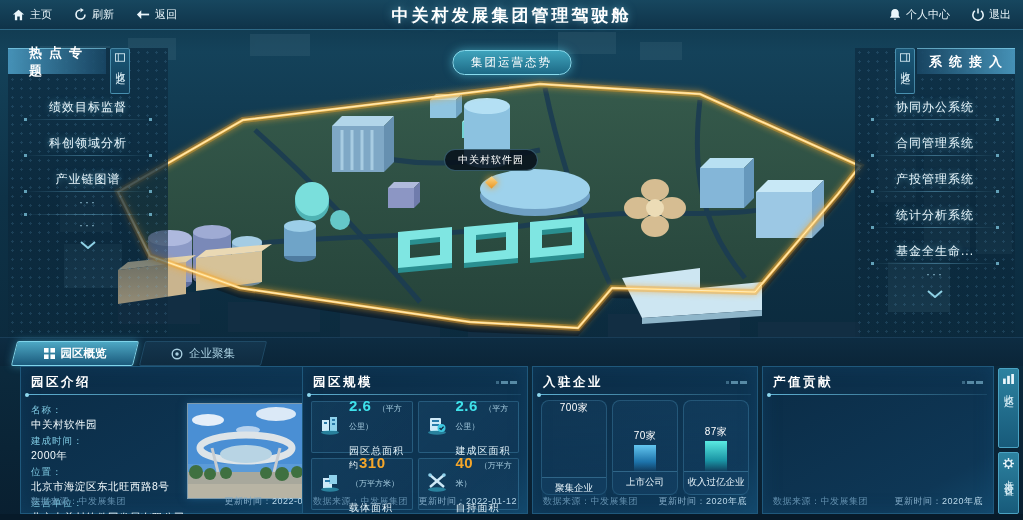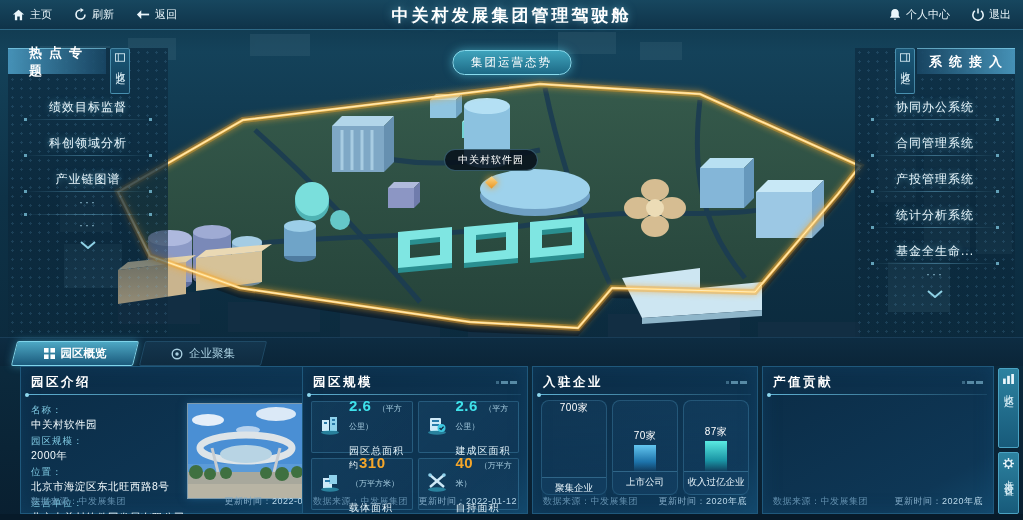--- a/index.html
+++ b/index.html
@@ -452,21 +452,21 @@
           <i></i>
           <i></i>
           <i></i>
         </span>
       </div>
     <div class="p-line"></div>
     <div class="intro-body">
       <div class="intro-fields">
         <div class="f-label">名称：</div>
         <div class="f-value">中关村软件园</div>
-        <div class="f-label">园区规模：</div>
+        <div class="f-label">建成时间：</div>
         <div class="f-value">2000年</div>
         <div class="f-label">位置：</div>
         <div class="f-value">北京市海淀区东北旺西路8号</div>
         <div class="f-label">运营单位：</div>
         <div class="f-value">北京中关村软件园发展有限公司</div>
       </div>
       <div class="intro-photo">
         <svg width="116" height="94" viewBox="0 0 116 94">
           <rect width="116" height="94" fill="#5b9bd8"></rect>
           <rect y="0" width="116" height="60" fill="#4a8fd4"></rect>

